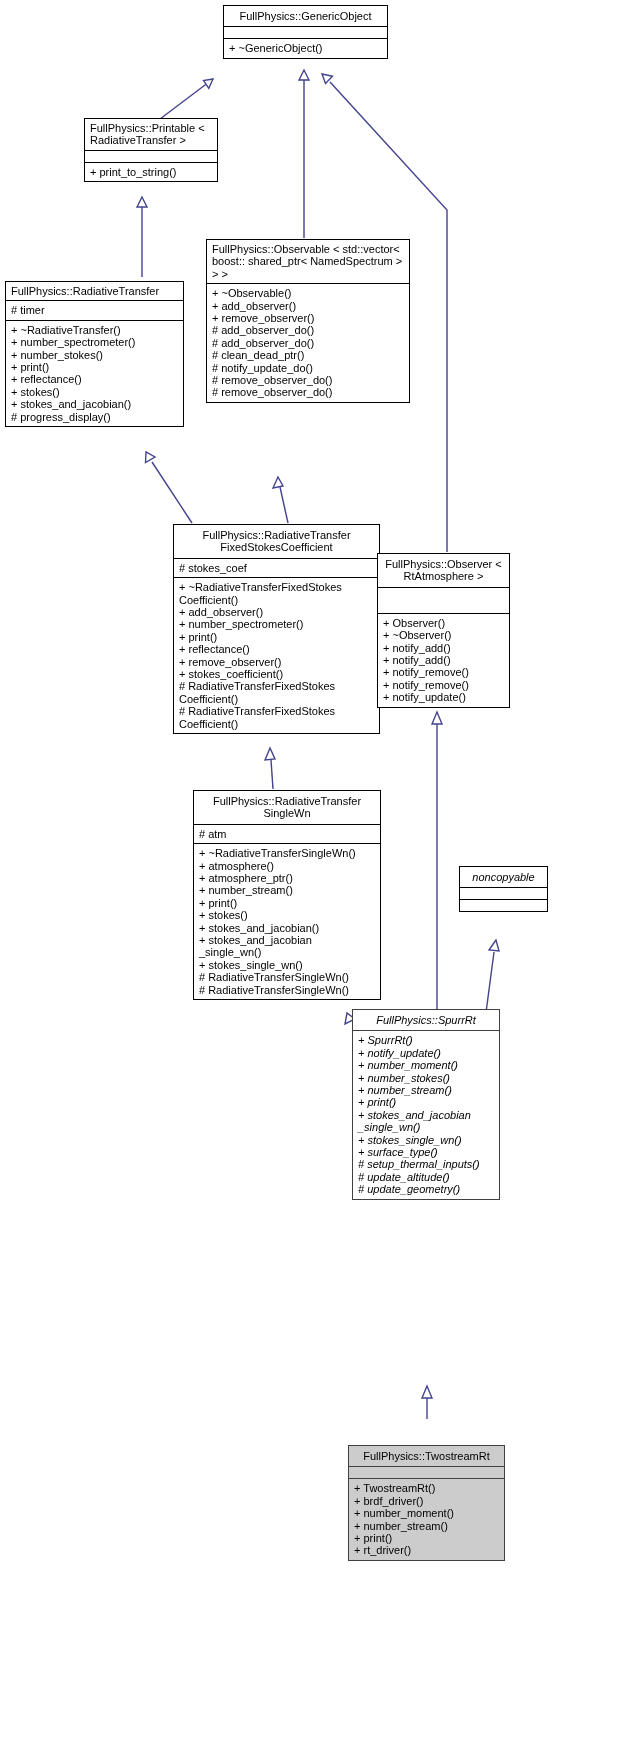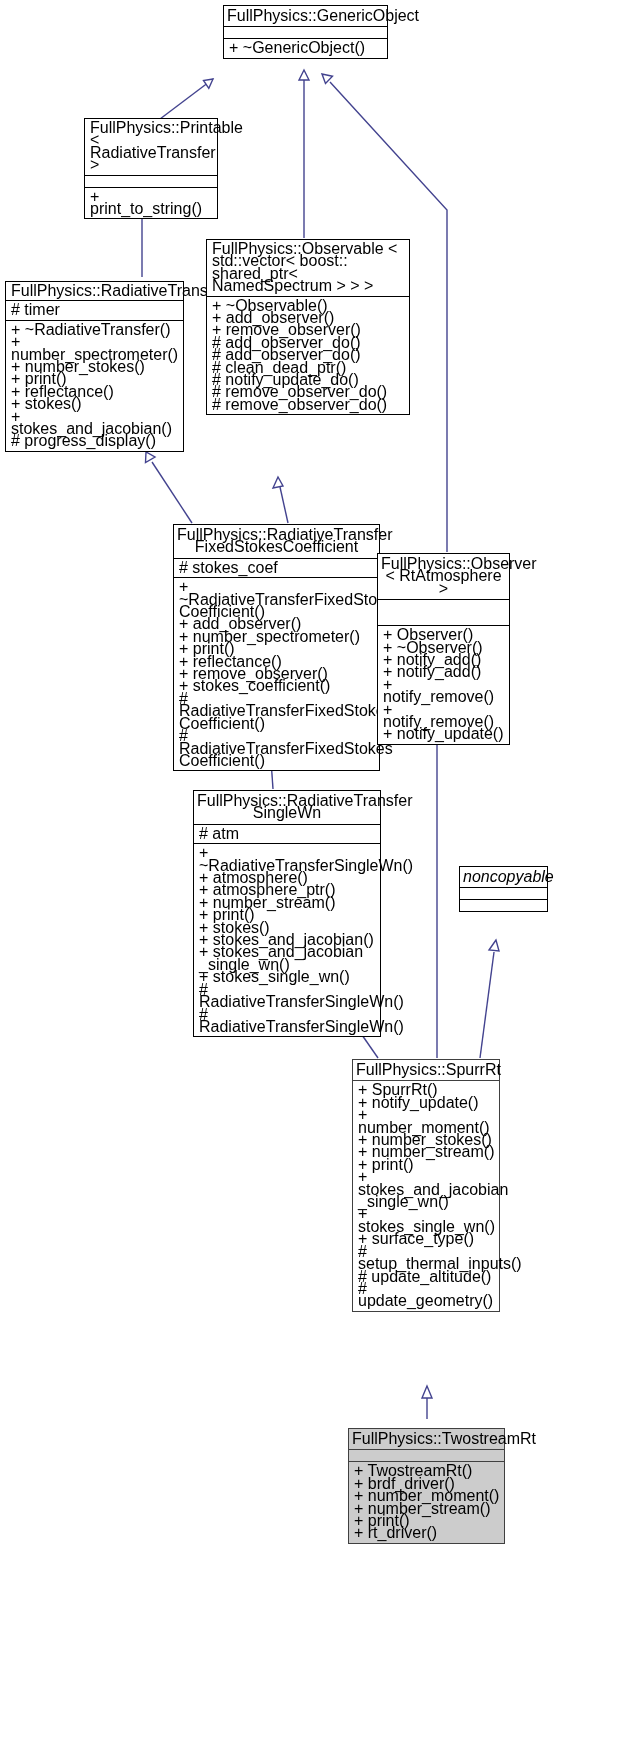--- a/index.html
+++ b/index.html
@@ -13,27 +13,28 @@
     height: 1764px;
     background: #ffffff;
     font-family: "Liberation Sans", sans-serif;
     overflow: hidden;
   }
   .uml-box {
     position: absolute;
     box-sizing: border-box;
     border: 1px solid #000000;
     background: #ffffff;
-    font-size: 16px;
+    font-size: 11px;
     line-height: 12.4px;
     color: #000000;
   }
   .uml-box.shaded {
     background: #cccccc;
     border: 1px solid #404040;
+    margin-top: 17px;
   }
   .uml-box.thick {
     border: 1px solid #404040;
   }
   .sec {
     box-sizing: border-box;
     padding: 3px 4px 3px 5px;
   }
   .sec.title {
     text-align: center;
@@ -228,21 +229,21 @@
       <div class="row"># RadiativeTransferSingleWn()</div>
     </div>
   </div>
 
   <div class="uml-box" style="left:459px; top:866px; width:89px;font-style:italic;">
     <div class="sec title">noncopyable</div>
     <div class="sec empty divider"></div>
     <div class="sec empty divider"></div>
   </div>
 
-  <div class="uml-box thick" style="left:352px; top:1059px; width:148px;">
+  <div class="uml-box thick" style="left:352px; top:1009px; width:148px;font-style:italic;">
     <div class="sec title">FullPhysics::SpurrRt</div>
     <div class="sec left divider-thick">
       <div class="row">+ SpurrRt()</div>
       <div class="row">+ notify_update()</div>
       <div class="row">+ number_moment()</div>
       <div class="row">+ number_stokes()</div>
       <div class="row">+ number_stream()</div>
       <div class="row">+ print()</div>
       <div class="row">+ stokes_and_jacobian
 _single_wn()</div>

